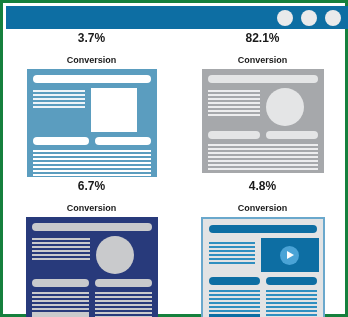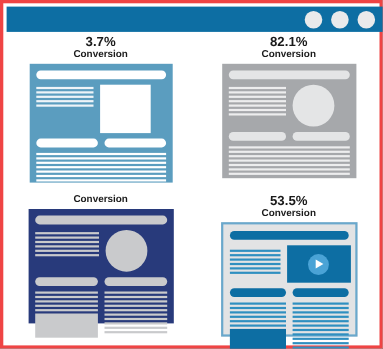--- a/index.html
+++ b/index.html
@@ -2,21 +2,21 @@
 <html><head>
 <meta charset="utf-8">
 <style>
   html,body{margin:0;padding:0;background:#2b2b2b;}
   body{width:348px;height:317px;font-family:"Liberation Sans",sans-serif;overflow:hidden;}
 
   .window{
     position:relative;
     width:348px;height:317px;
     box-sizing:border-box;
-    border:3px solid #ef4444;
+    border:3px solid #15803d;
     background:#ffffff;
   }
 
   .titlebar{
     position:absolute;left:3px;top:3px;
     width:342px;height:23px;
     background:#0d6ea3;
     display:flex;align-items:center;justify-content:flex-end;
     box-sizing:border-box;padding-right:7px;
   }
@@ -36,21 +36,21 @@
   .cell{position:relative;}
 
   .caption{
     text-align:center;
     line-height:1.0;
     padding-top:3px;
     color:#1a1a1a;
     font-weight:bold;
   }
   .caption .pct{font-size:12px;letter-spacing:0px;display:block;}
-  .caption .lbl{font-size:9px;display:block;margin-top:1px;}
+  .caption .lbl{font-size:9px;display:block;margin-top:12px;}
 
   .card{
     margin:4px auto 0 auto;
     box-sizing:border-box;
     padding:6px 6px 6px 6px;
     display:flex;flex-direction:column;
     gap:5px;
   }
 
   
@@ -191,20 +191,21 @@
             <i></i>
             <i></i>
             <i></i>
             <i></i>
         </div>
       </div>
     </div>
 
     <div class="cell">
       <div class="caption">
+        <span class="pct">6.7%</span>
         <span class="lbl">Conversion</span>
       </div>
       <div class="card navy">
         <div class="bar"></div>
         <div class="mid">
           <div class="lines" style="width:58px;margin-top:2px;">
             <i></i>
               <i></i>
               <i></i>
               <i></i>
@@ -241,21 +242,21 @@
                 <i></i>
                 <i></i>
             </div>
           </div>
         </div>
       </div>
     </div>
 
     <div class="cell">
       <div class="caption">
-        <span class="pct">53.5%</span>
+        <span class="pct">4.8%</span>
         <span class="lbl">Conversion</span>
       </div>
       <div class="card light">
         <div class="bar"></div>
         <div class="mid">
           <div class="lines" style="width:46px;margin-top:4px;">
             <i></i>
               <i></i>
               <i></i>
               <i></i>

